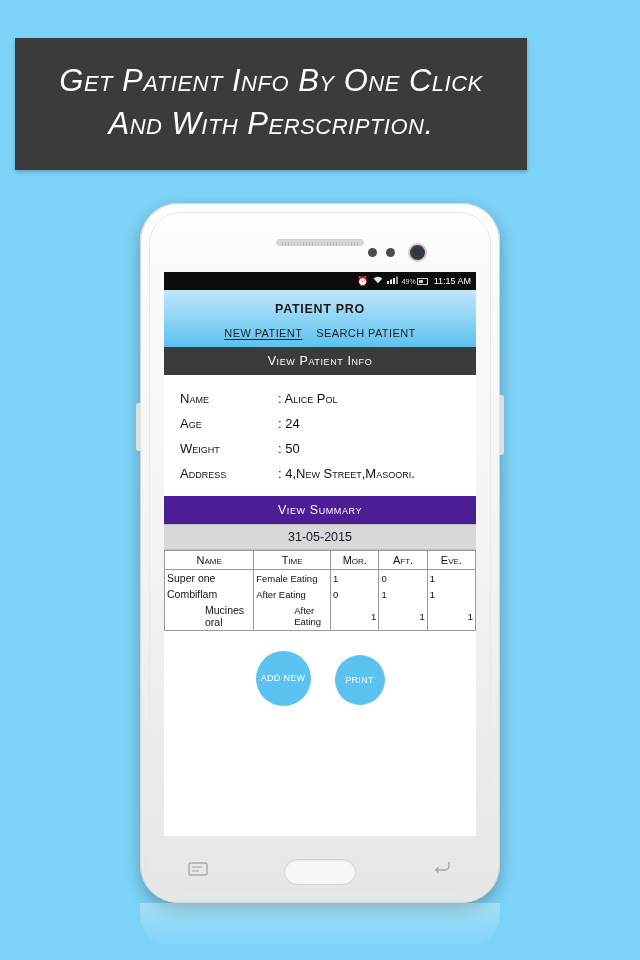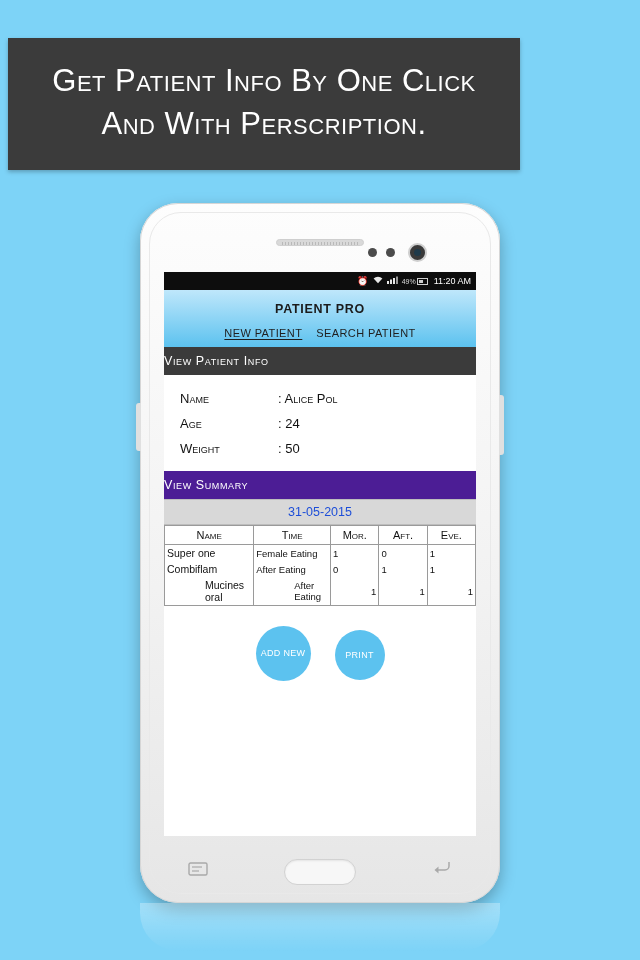--- a/index.html
+++ b/index.html
@@ -11,26 +11,27 @@
   }
   .page {
     position: relative;
     width: 640px; height: 960px;
     background: #7dd3f7;
   }
 
   
   .banner {
     position: absolute;
-    left: 8px; top: 38px;
+    left: 15px; top: 38px;
     width: 512px;
     background: #3b3b3b;
     padding: 22px 20px 24px 20px;
     text-align: center;
     box-shadow: 0 2px 4px rgba(0,0,0,0.25);
+    font-style: italic;
   }
   .banner-line {
     color: #ffffff;
     font-size: 31px;
     font-variant: small-caps;
     text-transform: capitalize;
     letter-spacing: 0.5px;
     line-height: 1.38;
     font-weight: normal;
   }
@@ -198,21 +199,21 @@
   }
   .tab.active {
     text-decoration: underline;
     text-underline-offset: 2px;
     font-weight: normal;
   }
 
   .section-header {
     background: #3b3b3b;
     color: #ffffff;
-    text-align: left;
+    text-align: center;
     font-size: 12.5px;
     letter-spacing: 0.6px;
     padding: 7px 0;
     font-variant: small-caps;
     text-transform: capitalize;
   }
   .section-header.grey {
     background: #4c1d95;
   }
 
@@ -227,21 +228,21 @@
     padding: 5px 0;
     font-variant: small-caps;
     text-transform: capitalize;
   }
   .info-label { width: 98px; flex: none; }
   .info-value { flex: 1; }
 
   .date-bar {
     background: #d8d8d8;
     text-align: center;
-    color: #1d4ed8;
+    color: #0f172a;
     font-size: 12.5px;
     padding: 5px 0;
     border-top: 1px solid #bdbdbd;
     border-bottom: 1px solid #bdbdbd;
   }
 
   table.meds {
     width: 100%;
     border-collapse: collapse;
     font-size: 10px;
@@ -336,21 +337,21 @@
             <rect x="0" y="5" width="2" height="3" fill="#e8e8e8"></rect>
             <rect x="3" y="3.5" width="2" height="4.5" fill="#e8e8e8"></rect>
             <rect x="6" y="2" width="2" height="6" fill="#e8e8e8"></rect>
             <rect x="9" y="0.5" width="2" height="7.5" fill="#9a9a9a"></rect>
           </svg>
         </span>
         <span class="batt">
           <span class="batt-pct">49%</span>
           <span class="batt-box"></span>
         </span>
-        <span class="clock">11:20 AM</span>
+        <span class="clock">11:15 AM</span>
       </div>
 
       <div class="appbar">
         <div class="app-title">Patient Pro</div>
         <div class="tabs">
           <div class="tab active">New Patient</div>
           <div class="tab">Search Patient</div>
         </div>
       </div>
 
@@ -361,20 +362,24 @@
           <div class="info-label">Name</div>
           <div class="info-value">: Alice Pol</div>
         </div>
         <div class="info-row">
           <div class="info-label">Age</div>
           <div class="info-value">: 24</div>
         </div>
         <div class="info-row">
           <div class="info-label">Weight</div>
           <div class="info-value">: 50</div>
+        </div>
+        <div class="info-row">
+          <div class="info-label">Address</div>
+          <div class="info-value">: 4,New Street,masoori.</div>
         </div>
       </div>
 
       <div class="section-header grey">View Summary</div>
       <div class="date-bar">31-05-2015</div>
 
       <table class="meds">
         <thead>
           <tr>
             <th class="col-name">Name</th>

